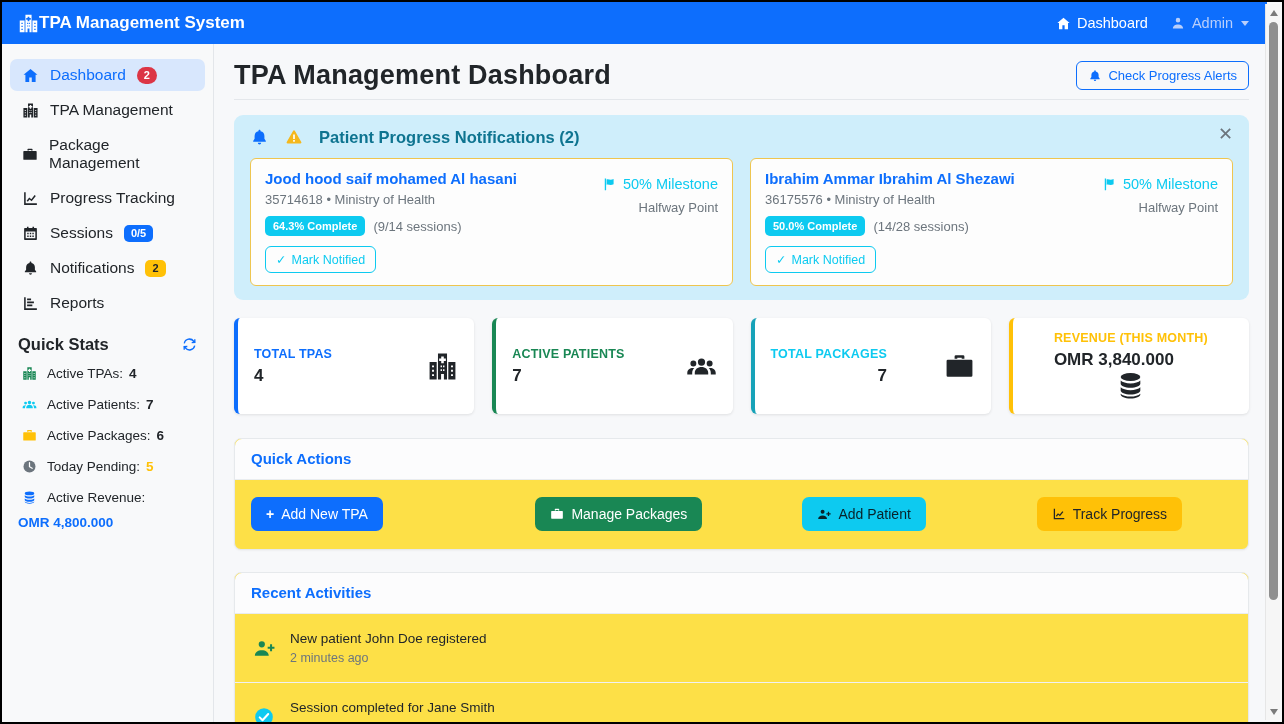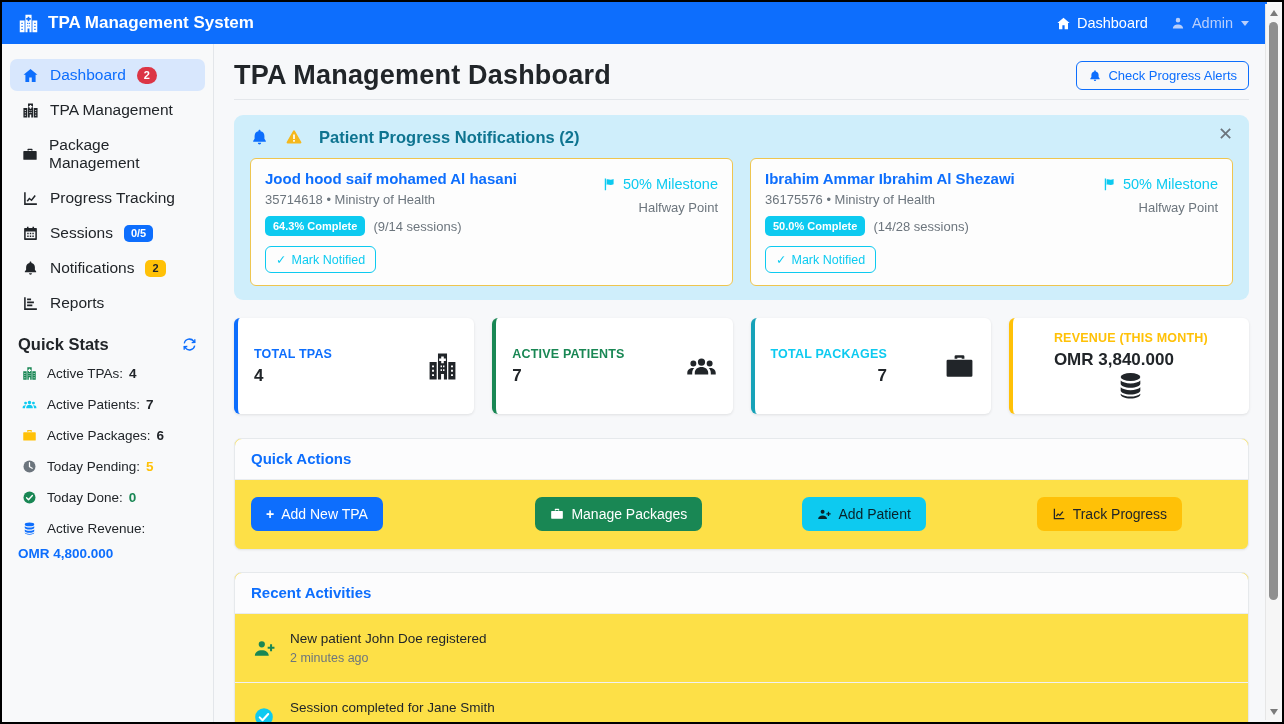--- a/index.html
+++ b/index.html
@@ -2,21 +2,21 @@
 <html><head>
 <meta charset="utf-8">
 <style>
   * { margin:0; padding:0; box-sizing:border-box; }
   html,body { background:#e9e9e9; }
   body { font-family:"Liberation Sans", sans-serif; }
   .frame { position:relative; width:1284px; height:724px; border:2px solid #000; background:#f8f9fa; overflow:hidden; }
 
   
   .navbar { position:absolute; top:0; left:0; right:15px; height:42px; background:#0d6efd; display:flex; align-items:center; justify-content:space-between; padding:0 18px 0 16px; z-index:5; }
-  .brand { display:flex; align-items:center; gap:9px; color:#fff; font-size:17px; font-weight:700; }
+  .brand { display:flex; align-items:center; color:#fff; font-size:17px; font-weight:700; }
   .nav-right { display:flex; align-items:center; gap:22px; }
   .nav-link { display:flex; align-items:center; gap:6px; font-size:14.5px; cursor:pointer; }
   .nav-link.active { color:#fff; }
   .nav-link.dim { color:#b9cffb; }
   .caret { width:0; height:0; border-left:4px solid transparent; border-right:4px solid transparent; border-top:5px solid #b9cffb; margin-left:2px; }
 
   .ic { width:1em; height:1em; fill:currentColor; display:inline-block; vertical-align:-0.12em; }
 
   
   .content { position:absolute; top:42px; left:0; right:15px; bottom:0; display:flex; }
@@ -267,27 +267,20 @@
           </svg>
         <span>Active Packages:</span>
         <span class="qs-val c-dark wrapval">6</span>
       </div>
       <div class="qs-item">
         <svg class="ic c-gray">
             <use href="#i-clock"></use>
           </svg>
         <span>Today Pending:</span>
         <span class="qs-val c-yellow wrapval">5</span>
-      </div>
-      <div class="qs-item">
-        <svg class="ic c-green">
-            <use href="#i-check-circle"></use>
-          </svg>
-        <span>Today Done:</span>
-        <span class="qs-val c-green wrapval">0</span>
       </div>
       <div class="qs-item">
         <svg class="ic c-blue">
             <use href="#i-coins"></use>
           </svg>
         <span>Active Revenue:</span>
         <span class="qs-val c-blue wrapval">OMR 4,800.000</span>
       </div>
     </div>
 

